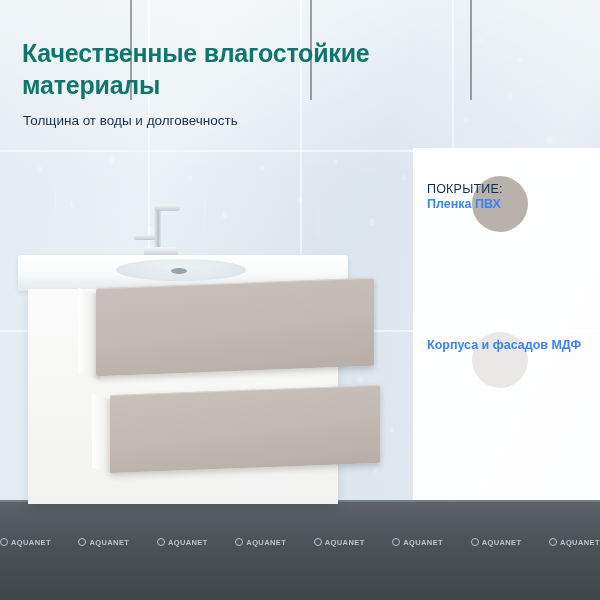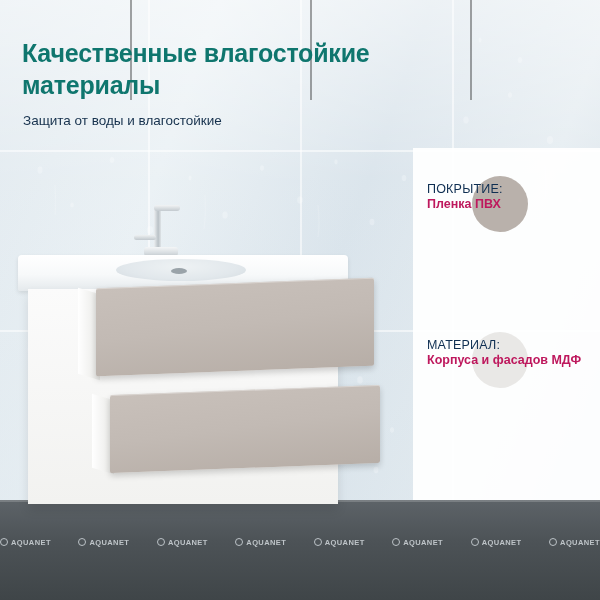--- a/index.html
+++ b/index.html
@@ -177,21 +177,21 @@
 
   .block-title {
     font-size: 12.5px;
     color: #0f2f52;
     letter-spacing: .2px;
     margin: 0 0 1px 0;
   }
   .block-strong {
     font-size: 12.5px;
     font-weight: bold;
-    color: #be185d;
+    color: #3b82f6;
     line-height: 1.22;
     margin: 0;
   }
   .block-text {
     font-size: 12.5px;
     color: #1b2e42;
     line-height: 1.22;
     margin: 0;
   }
 
@@ -297,33 +297,32 @@
     <div class="drain"></div>
 
     <div class="cabinet"></div>
     <div class="drawer-side drawer-side-top"></div>
     <div class="drawer drawer-top"></div>
     <div class="drawer-side drawer-side-bottom"></div>
     <div class="drawer drawer-bottom"></div>
   </div>
 
   <div class="headline">Качественные влагостойкие материалы</div>
-  <div class="subhead">Защита от воды и влагостойкие</div>
+  <div class="subhead">Толщина от воды и долговечность</div>
 
   <div class="panel">
     <div class="swatch swatch-1"></div>
     <div class="swatch swatch-2"></div>
 
     <div class="panel-block block-1">
       <p class="block-title">ПОКРЫТИЕ:</p>
       <p class="block-strong">Пленка ПВХ</p>
     </div>
 
     <div class="panel-block block-2">
-      <p class="block-title">МАТЕРИАЛ:</p>
       <p class="block-strong">Корпуса и фасадов МДФ</p>
     </div>
   </div>
 
   <div class="wm-strip">
     <div class="wm">
       <span class="wm-dot"></span>
       <span class="wm-text">AQUANET</span>
     </div>
     <div class="wm">

